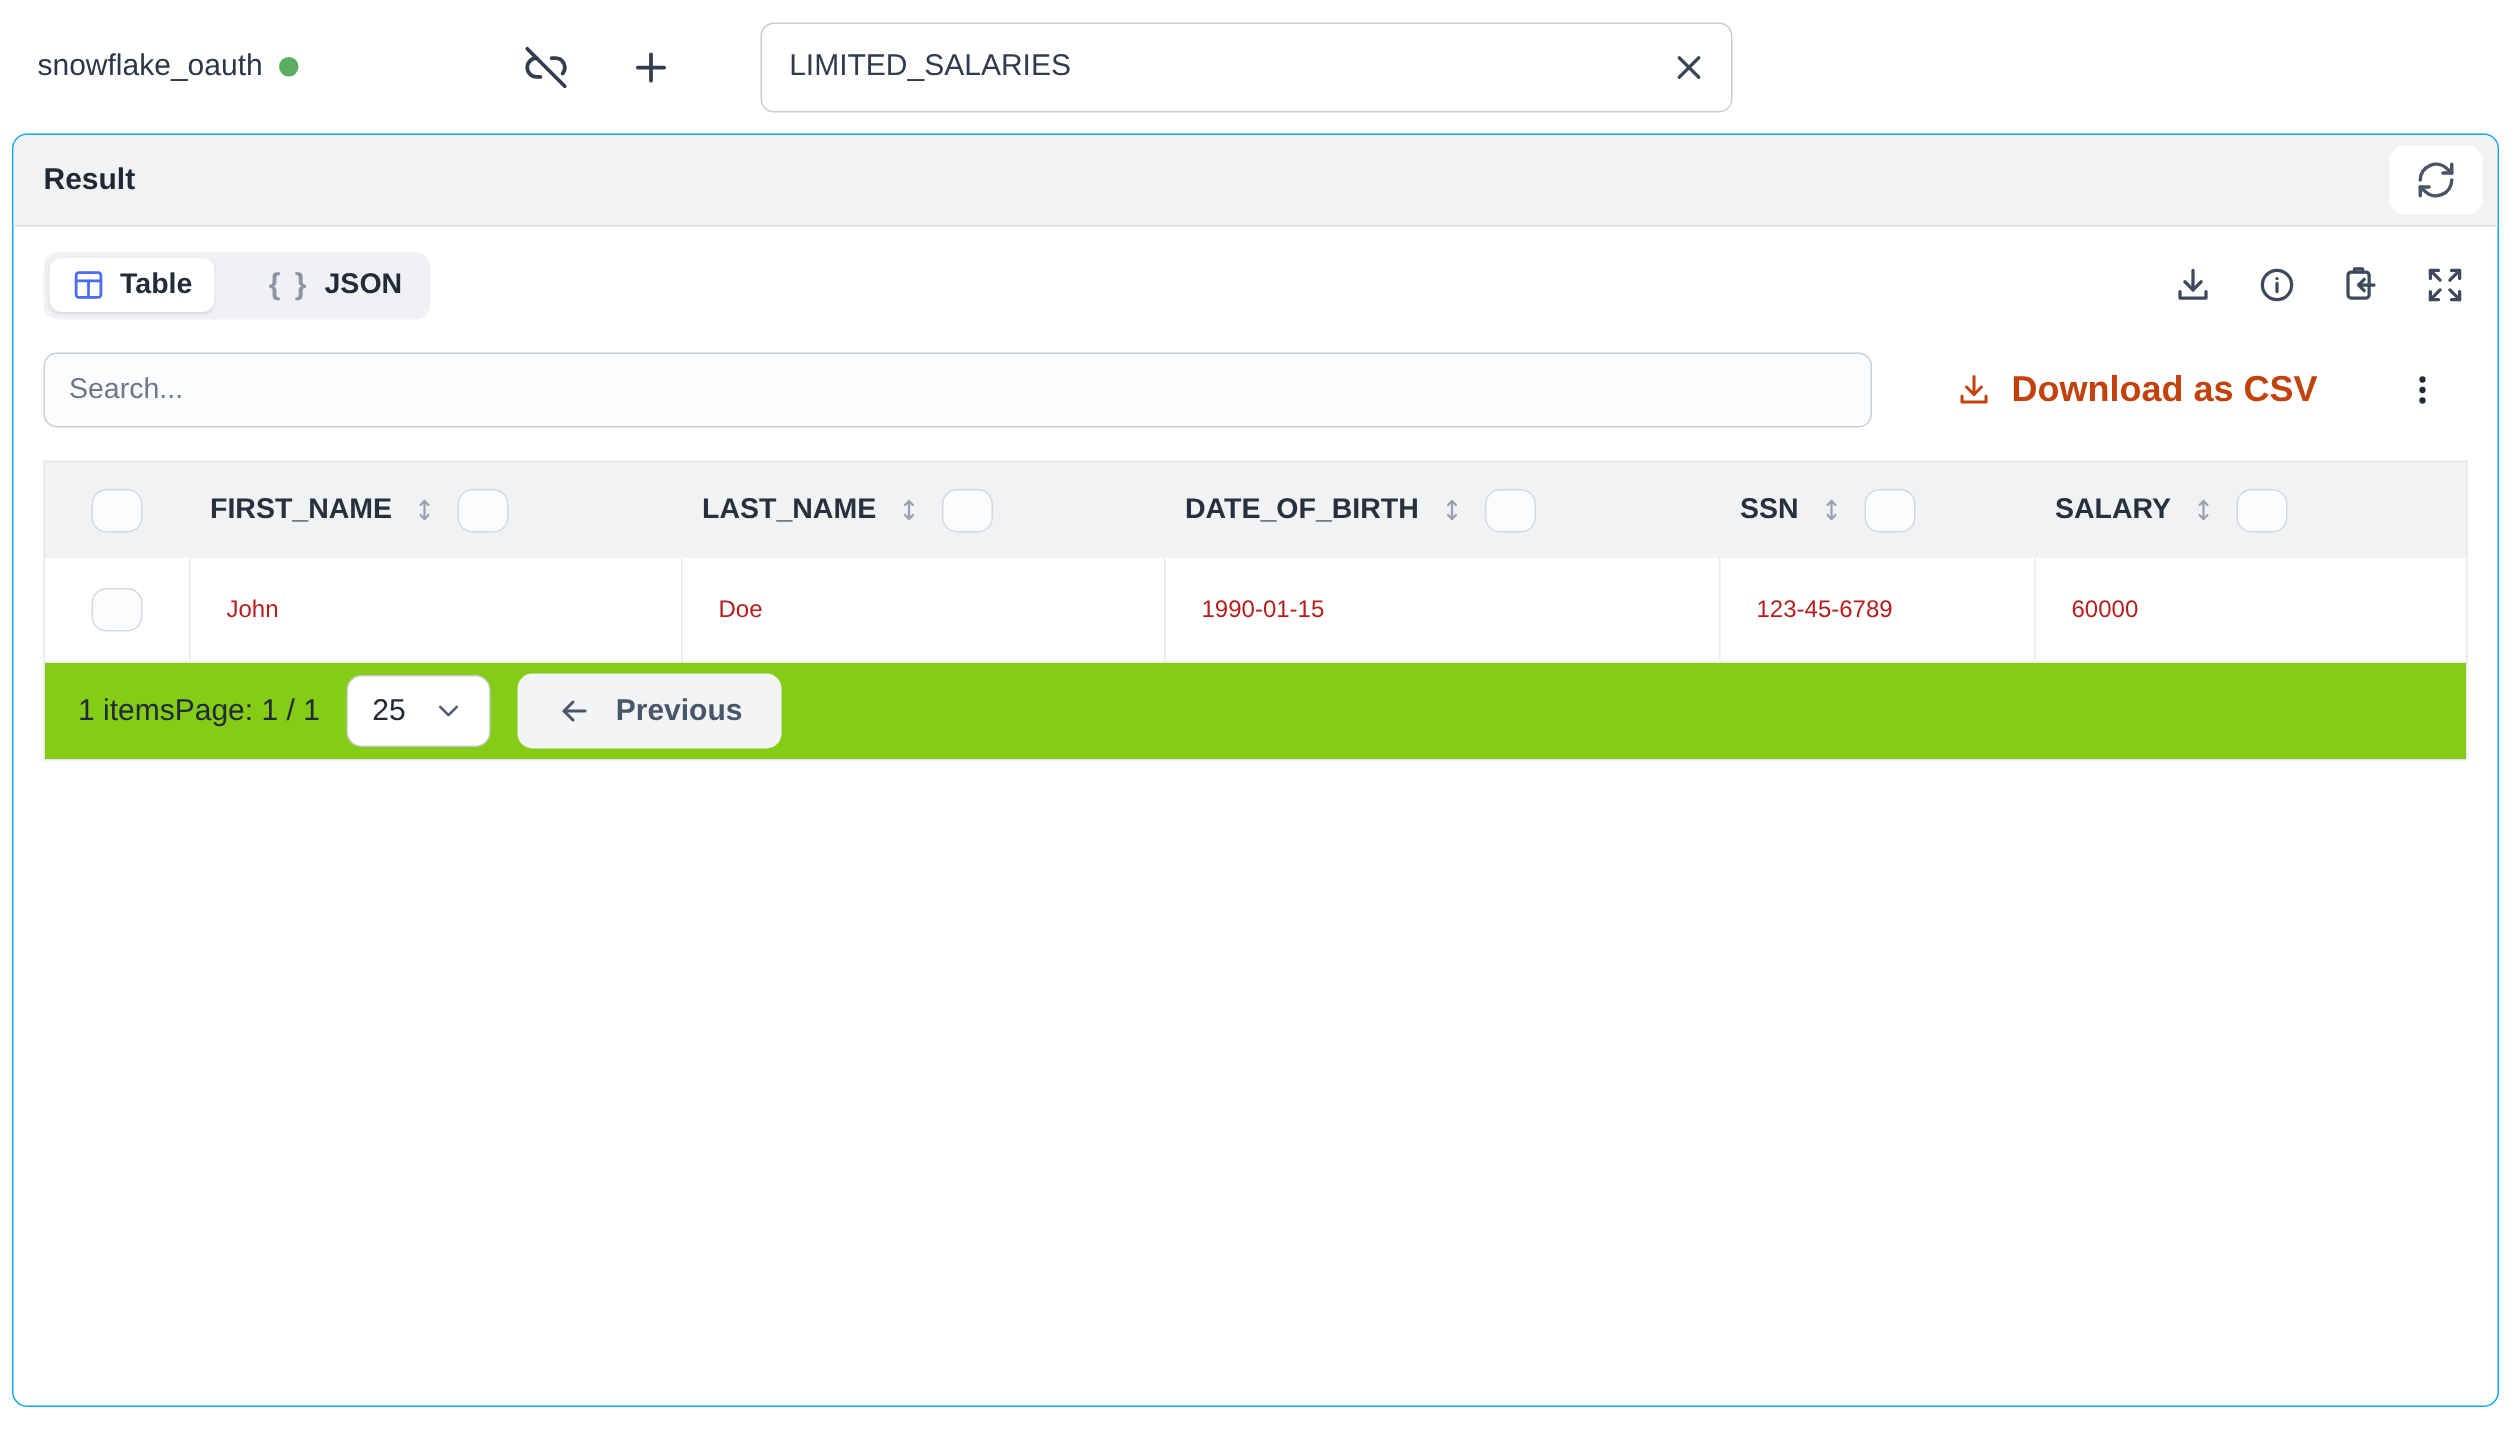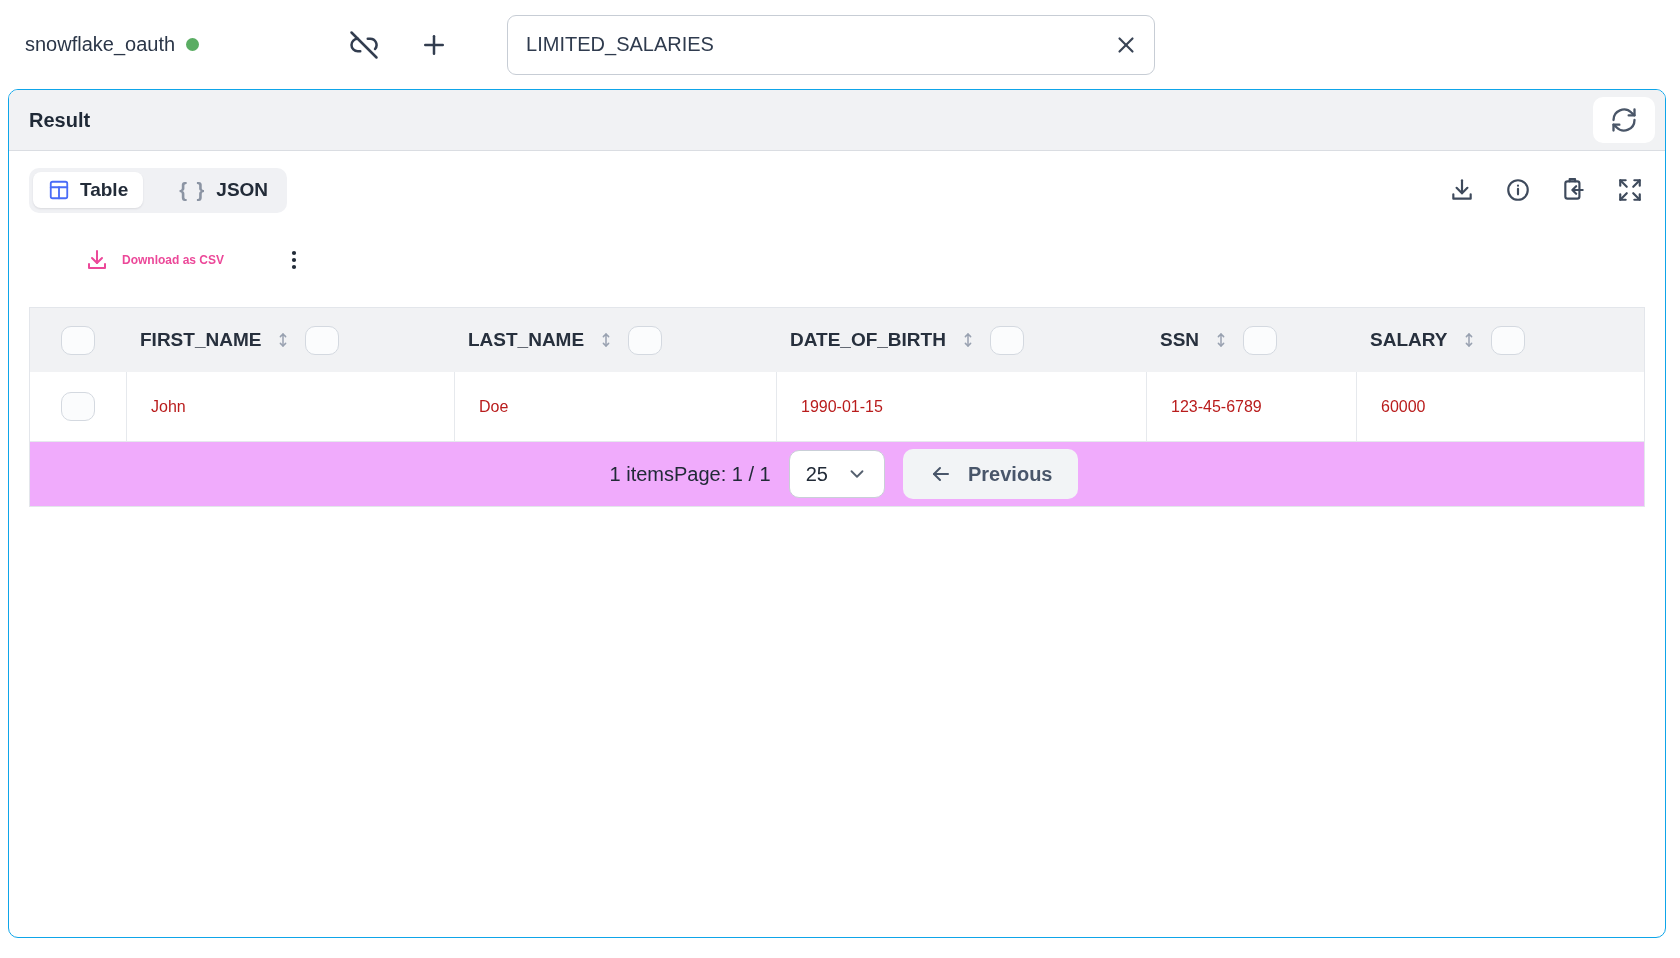--- a/index.html
+++ b/index.html
@@ -52,36 +52,36 @@
   .icon-group { display:flex; align-items:center; gap:30px; color:#3e4a5c; padding-right:2px; }
 
   
   .row2 { display:flex; align-items:center; margin-top:20px; height:50px; }
   .search {
     width:1219px; height:50px; background:#fbfcfd; border:1px solid #c9cfd7; border-radius:9px;
     font-size:19px; color:#2f3b4e; padding:0 16px; outline:none;
     font-family:"Liberation Sans", sans-serif;
   }
   .search::placeholder { color:#6d7787; }
-  .csv-btn { margin-left:50px; display:flex; align-items:center; gap:13px; font-size:12px; font-weight:700;
-    color:#ec4899; background:none; border:none; cursor:pointer; font-family:"Liberation Sans", sans-serif; }
+  .csv-btn { margin-left:50px; display:flex; align-items:center; gap:13px; font-size:24px; font-weight:700;
+    color:#c2410c; background:none; border:none; cursor:pointer; font-family:"Liberation Sans", sans-serif; }
   .kebab-btn { margin-left:52px; color:#222b38; }
 
   
   .table { margin-top:22px; border:1px solid #e3e6eb; border-radius:0; overflow:hidden; }
   .thead, .trow { display:grid; grid-template-columns:96px 328px 322px 370px 210px 1fr; }
   .thead { background:#f1f2f4; height:64px; }
   .th { display:flex; align-items:center; gap:13px; padding-left:14px; font-size:19px; font-weight:700; color:#27303d; }
   .th.sel { justify-content:center; padding-left:0; }
   .cbx { width:34px; height:29px; border:1.5px solid #d4d9e0; border-radius:10px; background:#fbfcfd; padding:0; cursor:pointer; }
   .sort { color:#98a1b0; }
   .trow { height:70px; background:#fff; border-bottom:1px solid #e6e9ed; }
   .td { display:flex; align-items:center; padding-left:24px; font-size:16px; color:#b91c1c; border-left:1px solid #e6e9ed; }
   .td.sel { justify-content:center; padding-left:0; border-left:none; }
-  .tfoot { display:flex; align-items:center; justify-content:center; height:64px; padding:0 8px 0 22px; background:#f0abfc; }
+  .tfoot { display:flex; align-items:center; justify-content:flex-start; height:64px; padding:0 8px 0 22px; background:#84cc16; }
   .items { font-size:20px; color:#212a37; }
   .pager { display:flex; align-items:center; gap:18px; }
   .page-label { font-size:20px; color:#212a37; }
   .page-size { display:flex; align-items:center; gap:18px; height:48px; padding:0 16px;
     border:1px solid #c9cfd7; border-radius:10px; background:#fff; font-size:20px; color:#212a37; cursor:pointer; }
   .page-size .chev { color:#55606f; }
   .prev-btn { display:flex; align-items:center; gap:15px; height:50px; padding:0 26px;
     background:#f2f4f6; border:none; border-radius:10px; font-size:20px; font-weight:700; color:#49566a;
     cursor:pointer; font-family:"Liberation Sans", sans-serif; }
 </style>
@@ -181,20 +181,21 @@
               <path d="m15 15 6 6"></path>
               <path d="M21 16v5h-5"></path>
               <path d="m9 9-6-6"></path>
               <path d="M3 8V3h5"></path>
             </svg>
         </button>
       </div>
     </div>
 
     <div class="row2">
+      <input class="search" type="text" placeholder="Search..." style="">
       <button class="csv-btn">
         <svg width="24" height="24" viewBox="0 0 24 24" fill="none" stroke="currentColor" stroke-width="2" stroke-linecap="round" stroke-linejoin="round">
             <path d="M12 3v12"></path>
             <path d="m7 10 5 5 5-5"></path>
             <path d="M4 16v4h16v-4"></path>
           </svg>
         <span>Download as CSV</span>
       </button>
       <button class="icon-btn kebab-btn">
         <svg width="24" height="24" viewBox="0 0 24 24" fill="currentColor">

